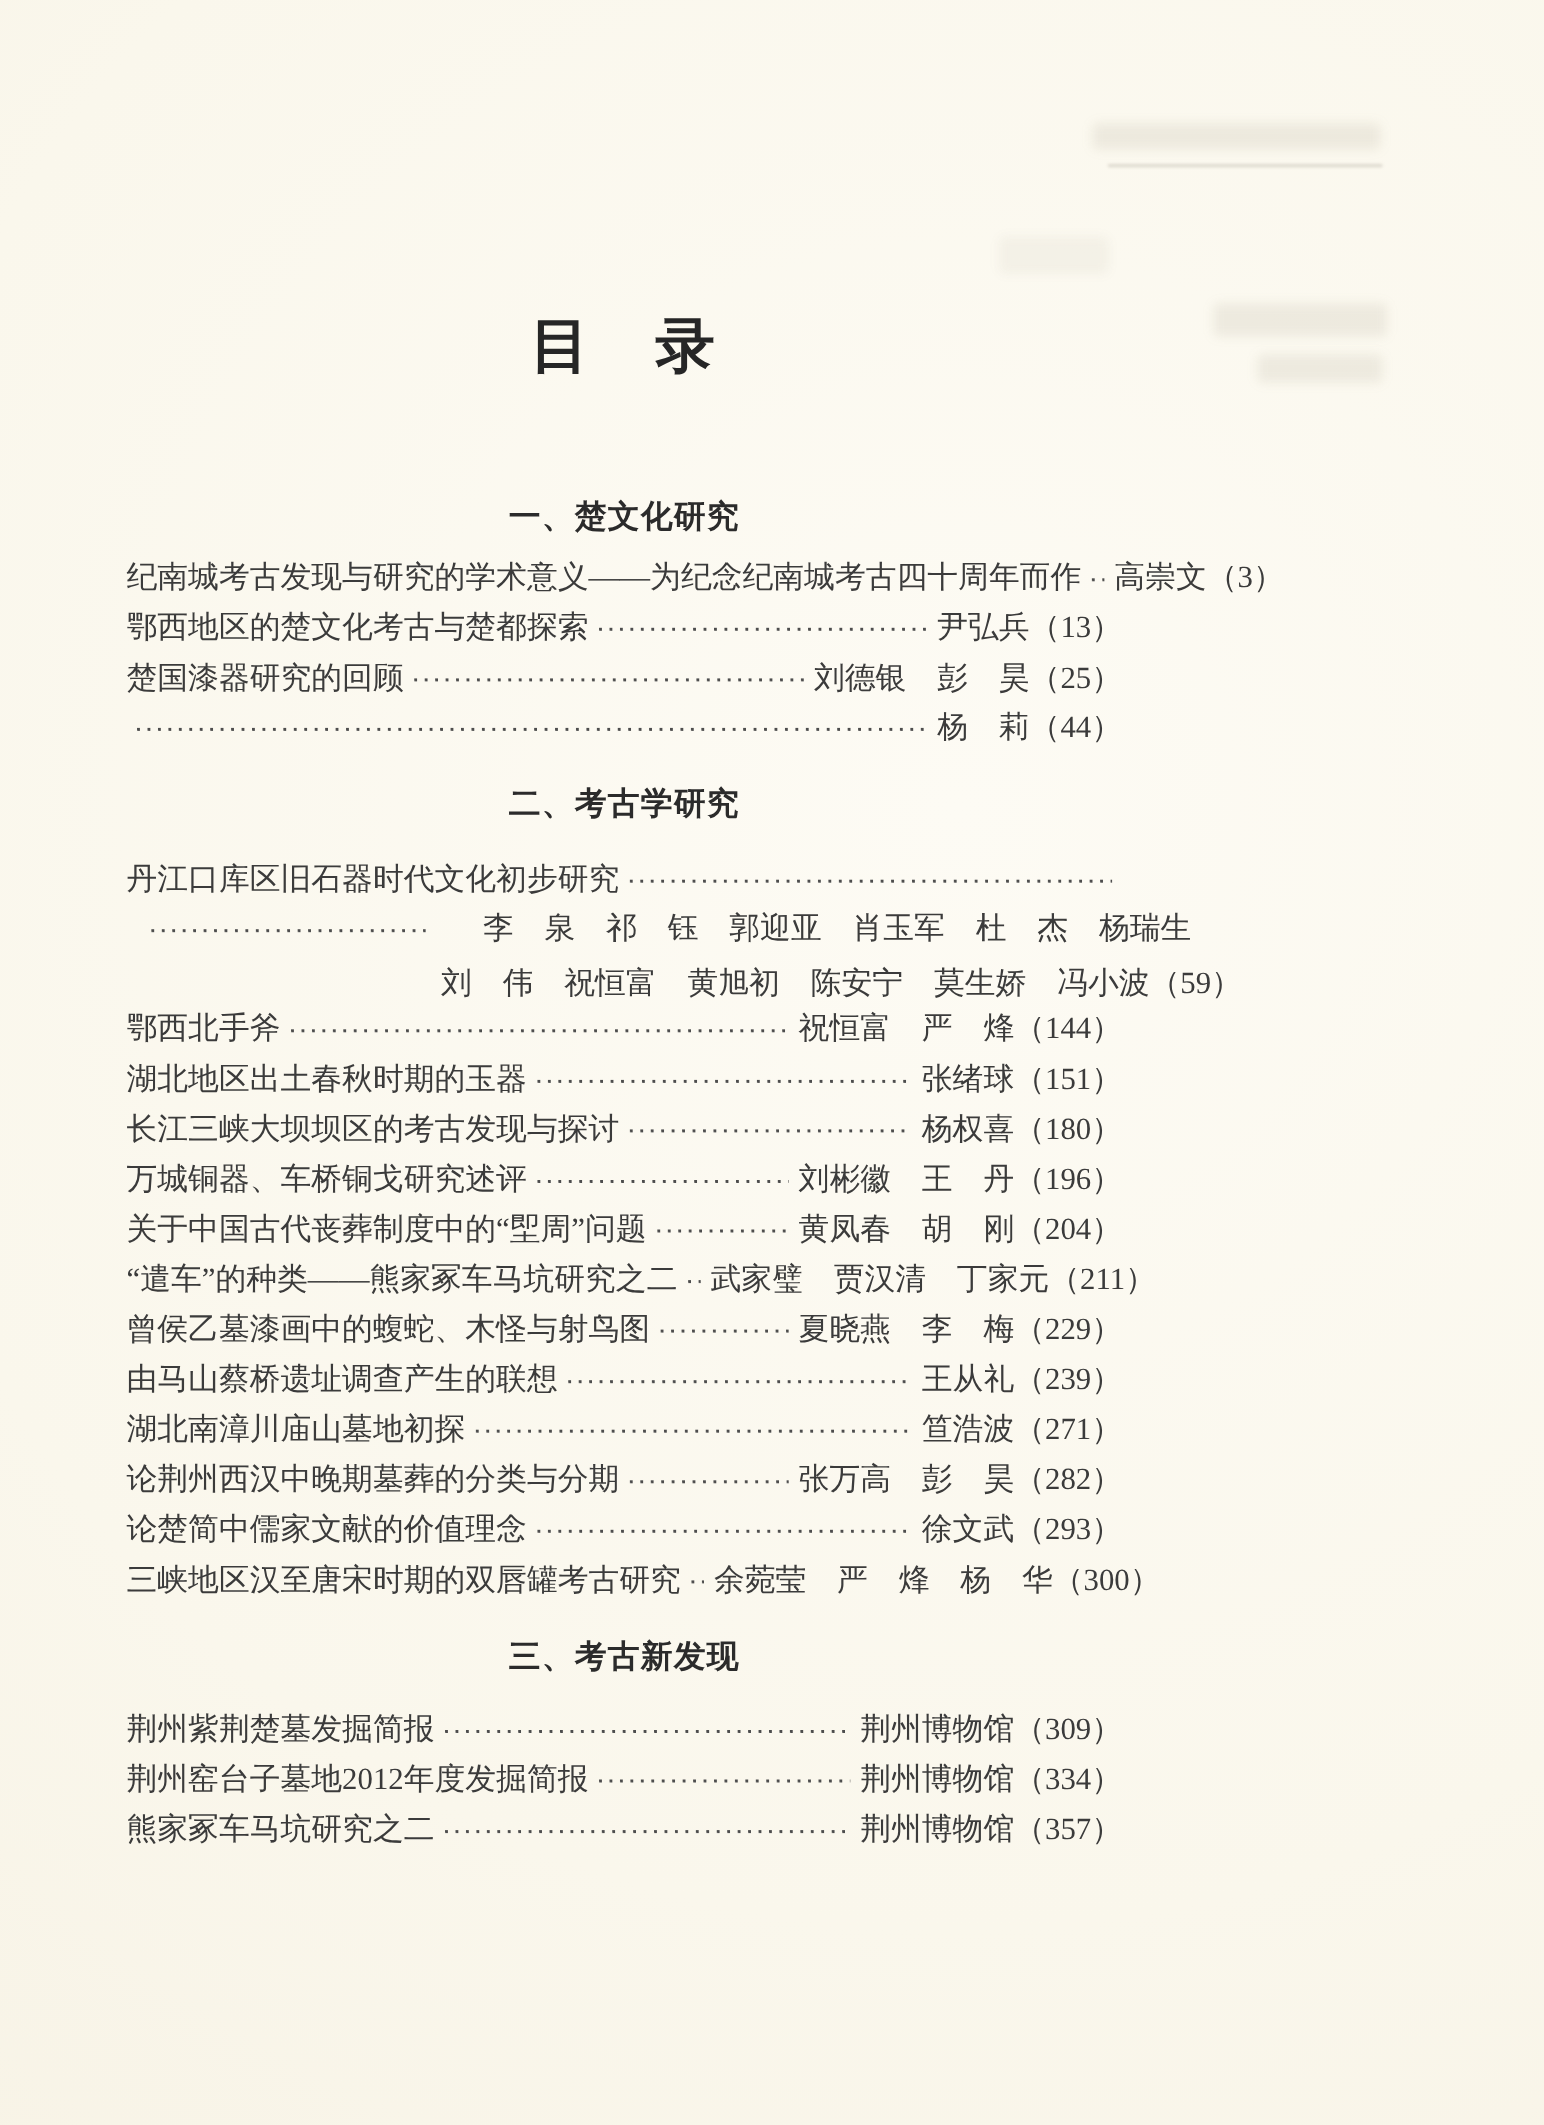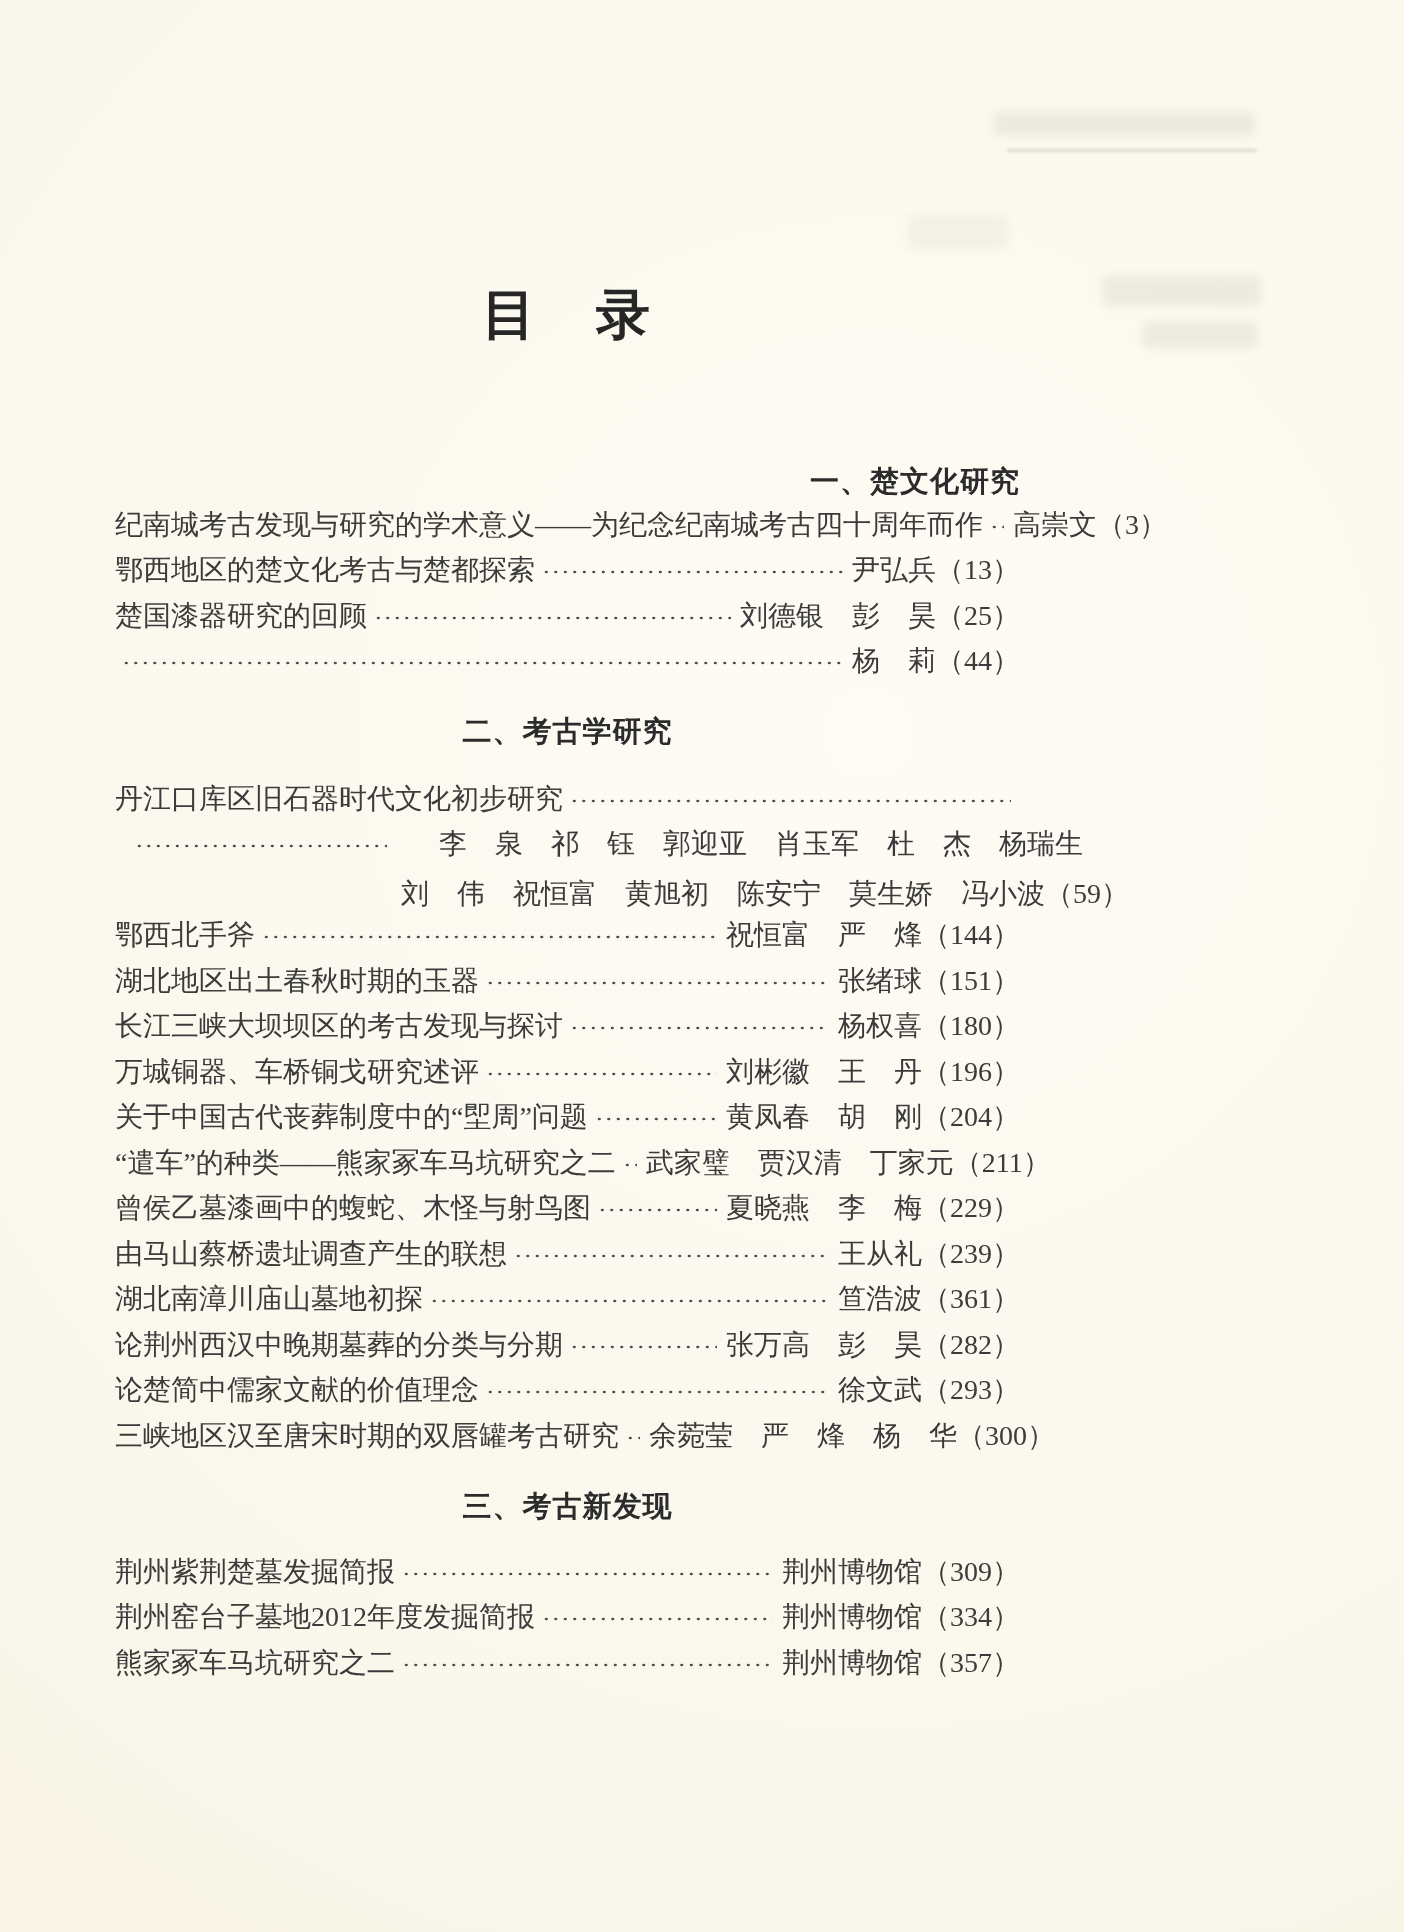--- a/index.html
+++ b/index.html
@@ -42,21 +42,21 @@
   .sec-heading {
     position: absolute; left: 0; width: 100%;
     text-align: center;
     font-family: "Liberation Sans", "DejaVu Sans", sans-serif;
     font-size: 29px; line-height: 36px;
     font-weight: 600;
     color: #2b2b2b;
     letter-spacing: 1px;
     white-space: pre;
   }
-  #heading-1 { top: 463px; text-align: right; }
+  #heading-1 { top: 452px; }
   #heading-2 { top: 713px; }
   #heading-3 { top: 1488px; }
 
   .rows { position: absolute; left: 0; width: 100%; }
   #rows-1 { top: 502px; }
   #rows-2 { top: 776px; }
   #rows-3 { top: 1549px; }
 
   .row {
     display: flex;
@@ -197,21 +197,21 @@
       <div class="row">
         <span class="t">由马山蔡桥遗址调查产生的联想</span>
         <span class="dots"></span>
         <span class="authors">王从礼</span>
         <span class="page">（239）</span>
       </div>
       <div class="row">
         <span class="t">湖北南漳川庙山墓地初探</span>
         <span class="dots"></span>
         <span class="authors">笪浩波</span>
-        <span class="page">（361）</span>
+        <span class="page">（271）</span>
       </div>
       <div class="row">
         <span class="t">论荆州西汉中晚期墓葬的分类与分期</span>
         <span class="dots"></span>
         <span class="authors">张万高　彭　昊</span>
         <span class="page">（282）</span>
       </div>
       <div class="row">
         <span class="t">论楚简中儒家文献的价值理念</span>
         <span class="dots"></span>

